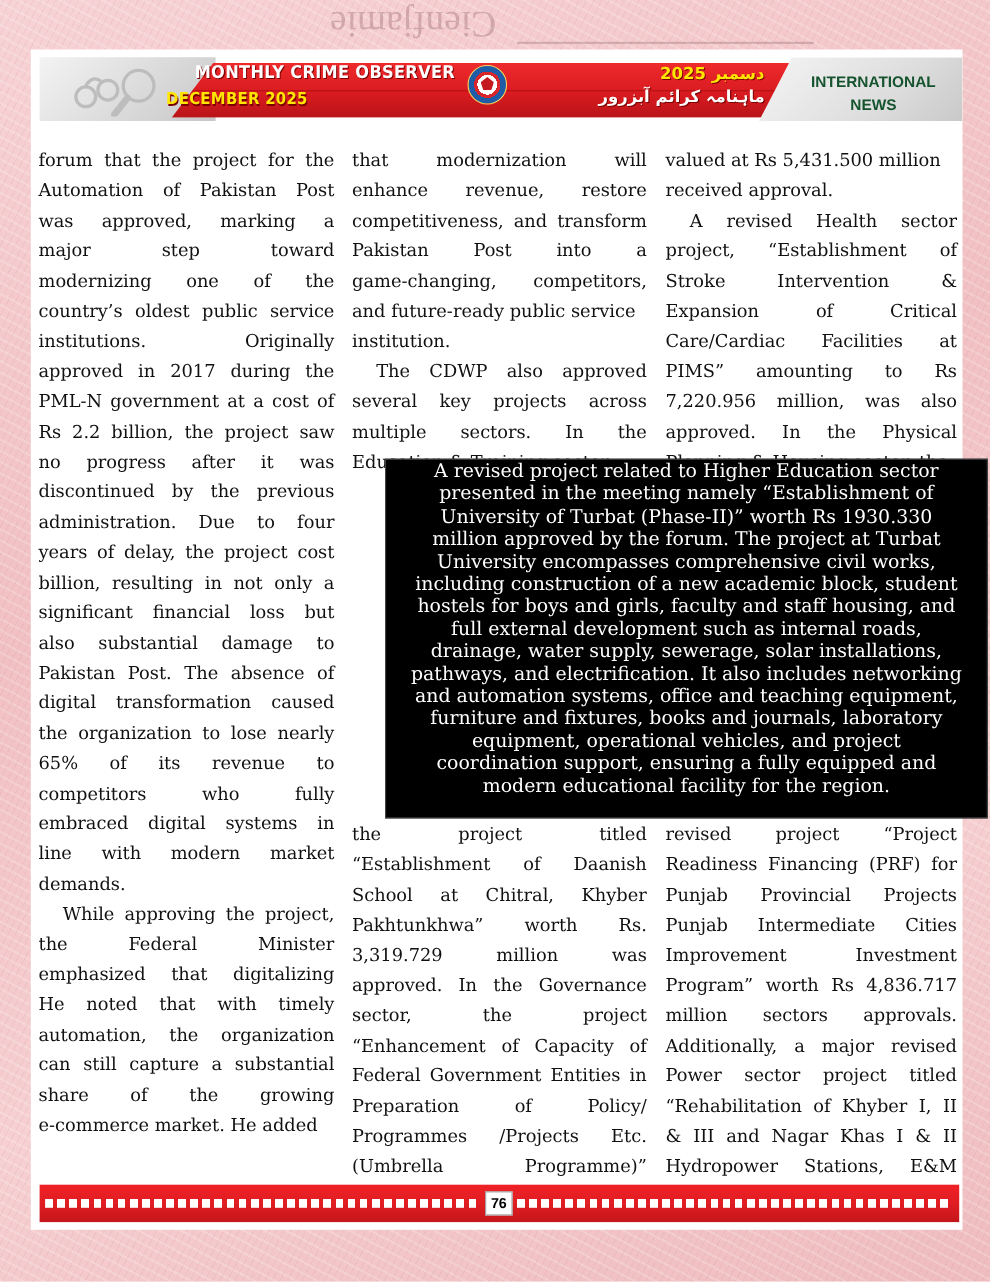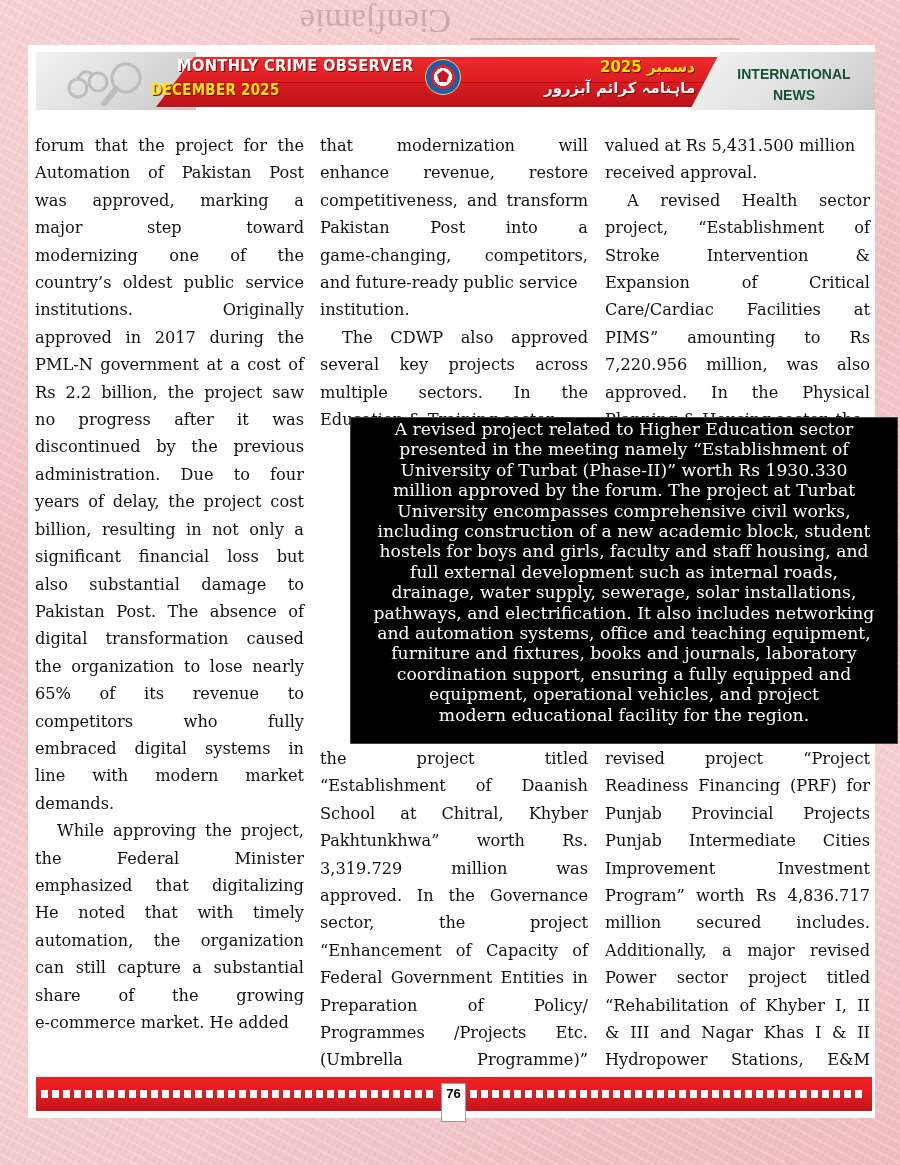--- a/index.html
+++ b/index.html
@@ -117,21 +117,21 @@
     position: absolute; left: 36px; top: 1077px; width: 836px; height: 34px;
     background: linear-gradient(180deg, #ef2226 0%, #e01d22 50%, #c4161b 100%);
   }
   .dots {
     position: absolute; top: 13px; height: 8px;
     background-image: repeating-linear-gradient(90deg, #ffffff 0 7px, rgba(0,0,0,0) 7px 11px);
   }
   .dots.left { left: 5px; width: 396px; }
   .dots.right { left: 434px; width: 392px; }
   .page-num {
-    position: absolute; left: 405px; top: 6px; width: 25px; height: 39px;
+    position: absolute; left: 405px; top: 6px; width: 25px; height: 22px;
     background: #ffffff; border: 1px solid #999;
     font-family: "Liberation Sans", sans-serif; font-weight: bold; font-size: 13px;
     line-height: 20px; text-align: center; color: #000;
   }
 </style>
 </head>
 <body>
 
 <div class="bg"></div>
 <div class="bg-word">Cienfjamie</div>
@@ -242,43 +242,43 @@
     <span class="line">Programmes /Projects Etc.</span>
     <span class="line">(Umbrella Programme)”</span>
   </div>
 <div class="col c3b">
     <span class="line">revised project “Project</span>
     <span class="line">Readiness Financing (PRF) for</span>
     <span class="line">Punjab Provincial Projects</span>
     <span class="line">Punjab Intermediate Cities</span>
     <span class="line">Improvement Investment</span>
     <span class="line">Program” worth Rs 4,836.717</span>
-    <span class="line">million secured includes.</span>
+    <span class="line">million sectors approvals.</span>
     <span class="line">Additionally, a major revised</span>
     <span class="line">Power sector project titled</span>
     <span class="line">“Rehabilitation of Khyber I, II</span>
     <span class="line">&amp; III and Nagar Khas I &amp; II</span>
     <span class="line">Hydropower Stations, E&amp;M</span>
   </div>
 
 <div class="pullquote">
     <span class="pq-line">A revised project related to Higher Education sector</span>
     <span class="pq-line">presented in the meeting namely “Establishment of</span>
     <span class="pq-line">University of Turbat (Phase-II)” worth Rs 1930.330</span>
     <span class="pq-line">million approved by the forum. The project at Turbat</span>
     <span class="pq-line">University encompasses comprehensive civil works,</span>
     <span class="pq-line">including construction of a new academic block, student</span>
     <span class="pq-line">hostels for boys and girls, faculty and staff housing, and</span>
     <span class="pq-line">full external development such as internal roads,</span>
     <span class="pq-line">drainage, water supply, sewerage, solar installations,</span>
     <span class="pq-line">pathways, and electrification. It also includes networking</span>
     <span class="pq-line">and automation systems, office and teaching equipment,</span>
     <span class="pq-line">furniture and fixtures, books and journals, laboratory</span>
+    <span class="pq-line">equipment, operational vehicles, and project</span>
     <span class="pq-line">coordination support, ensuring a fully equipped and</span>
-    <span class="pq-line">equipment, operational vehicles, and project</span>
     <span class="pq-line">modern educational facility for the region.</span>
   </div>
 
 <div class="footer">
   <div class="dots left"></div>
   <div class="page-num">76</div>
   <div class="dots right"></div>
 </div>
 
 </body></html>

